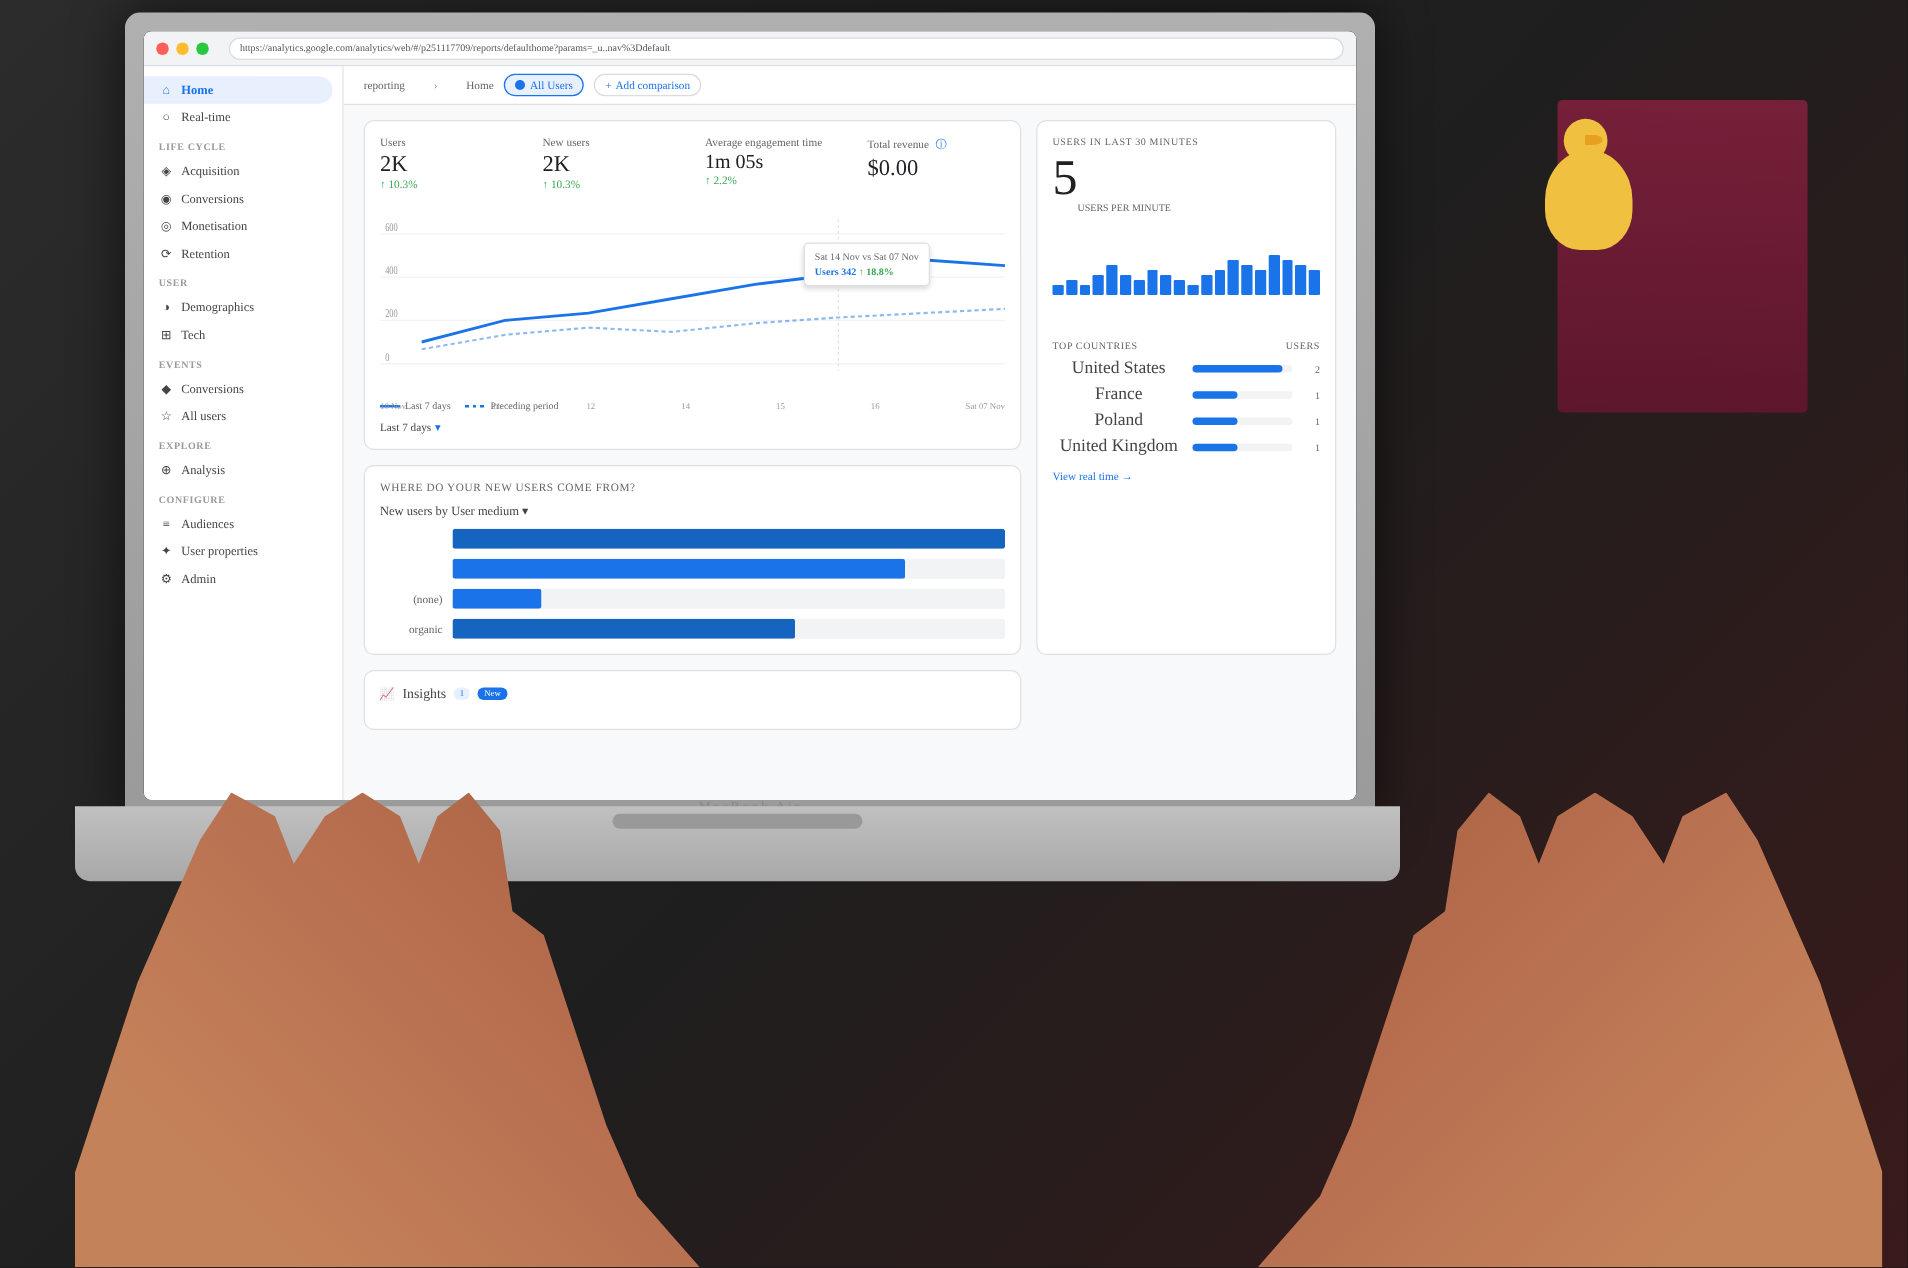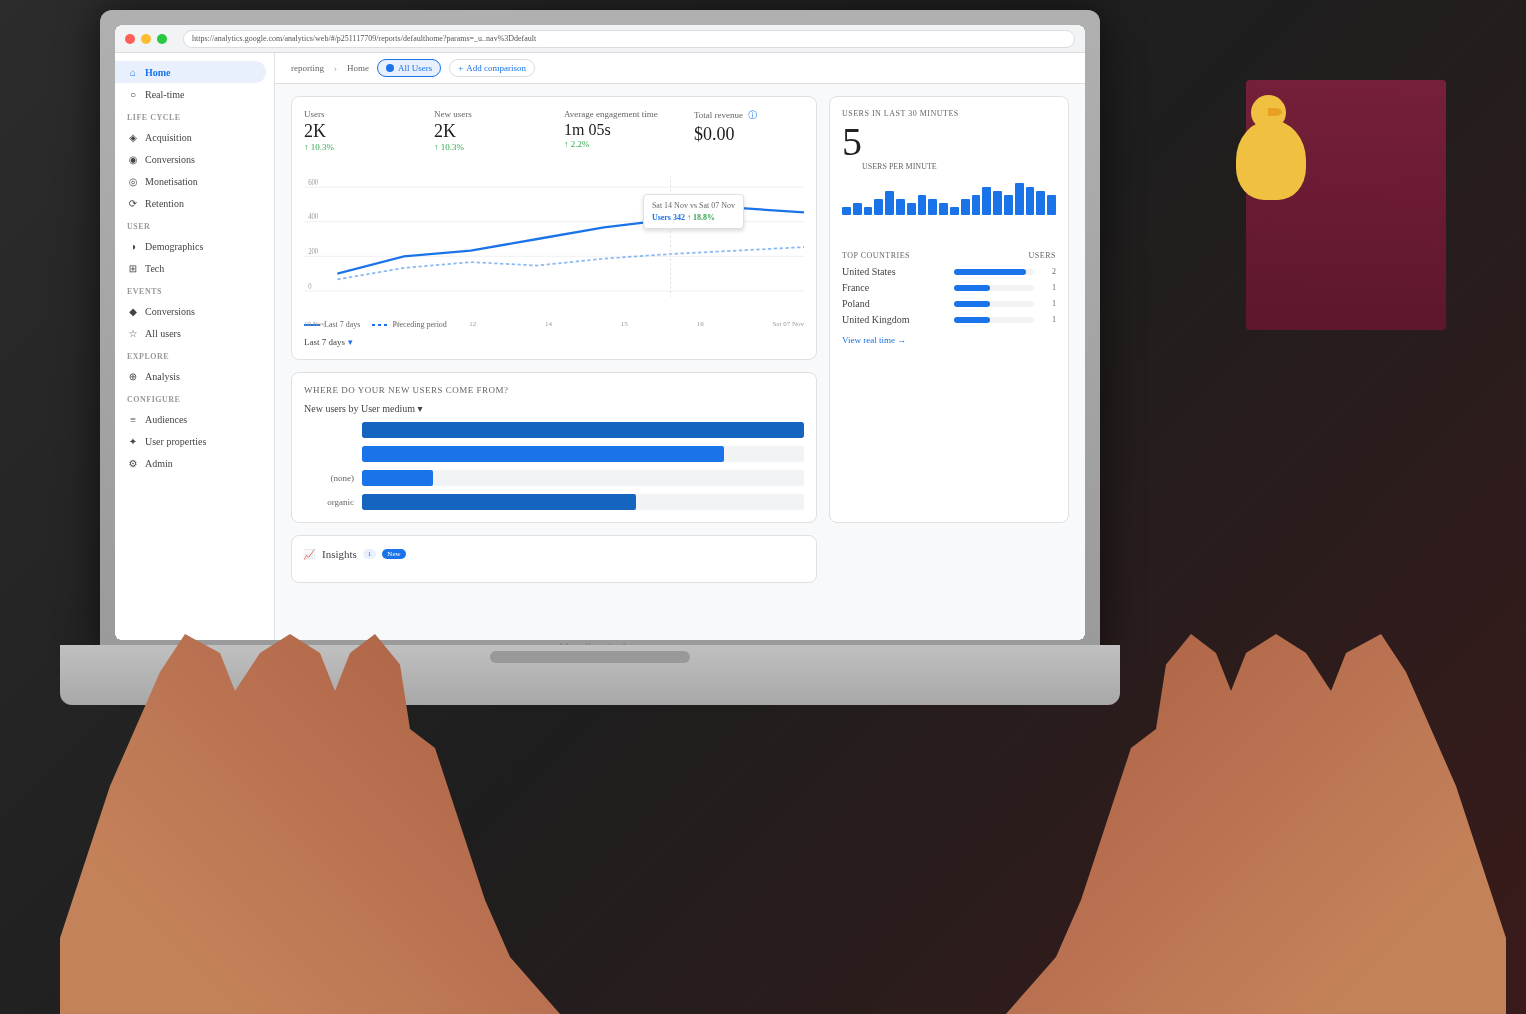--- a/index.html
+++ b/index.html
@@ -195,21 +195,21 @@
       border-bottom: 1px solid #e0e0e0;
       display: flex;
       align-items: center;
       gap: 8px;
     }
     .top-bar-reporting {
       font-size: 9px;
       color: #666;
       display: flex;
       align-items: center;
-      gap: 6px;
+      gap: 19px;
     }
     .breadcrumb-sep { color: #999; margin: 0 4px; }
 
     .all-users-pill {
       display: flex;
       align-items: center;
       gap: 4px;
       background: #e8f0fe;
       border: 1px solid #1a73e8;
       border-radius: 12px;
@@ -361,21 +361,21 @@
     }
     .realtime-number {
       font-size: 40px;
       font-weight: 300;
       color: #202124;
       line-height: 1;
     }
     .realtime-subtitle {
       font-size: 8px;
       color: #666;
-      margin-bottom: 4px;
+      margin-bottom: 25px;
       padding-left: 20px;
     }
 
     .mini-chart {
       display: flex;
       align-items: flex-end;
       gap: 2px;
       height: 40px;
       margin-bottom: 10px;
     }
@@ -397,23 +397,24 @@
       margin-bottom: 6px;
       margin-top: 36px;
     }
     .country-row {
       display: flex;
       align-items: center;
       gap: 6px;
       margin-bottom: 5px;
     }
     .country-name {
-      font-size: 10px;
+      font-size: 14px;
       color: #444;
       flex: 1;
+      text-align: center;
     }
     .country-bar-container {
       width: 80px;
       height: 6px;
       background: #f1f3f4;
       border-radius: 3px;
     }
     .country-bar {
       height: 6px;
       background: #1a73e8;

